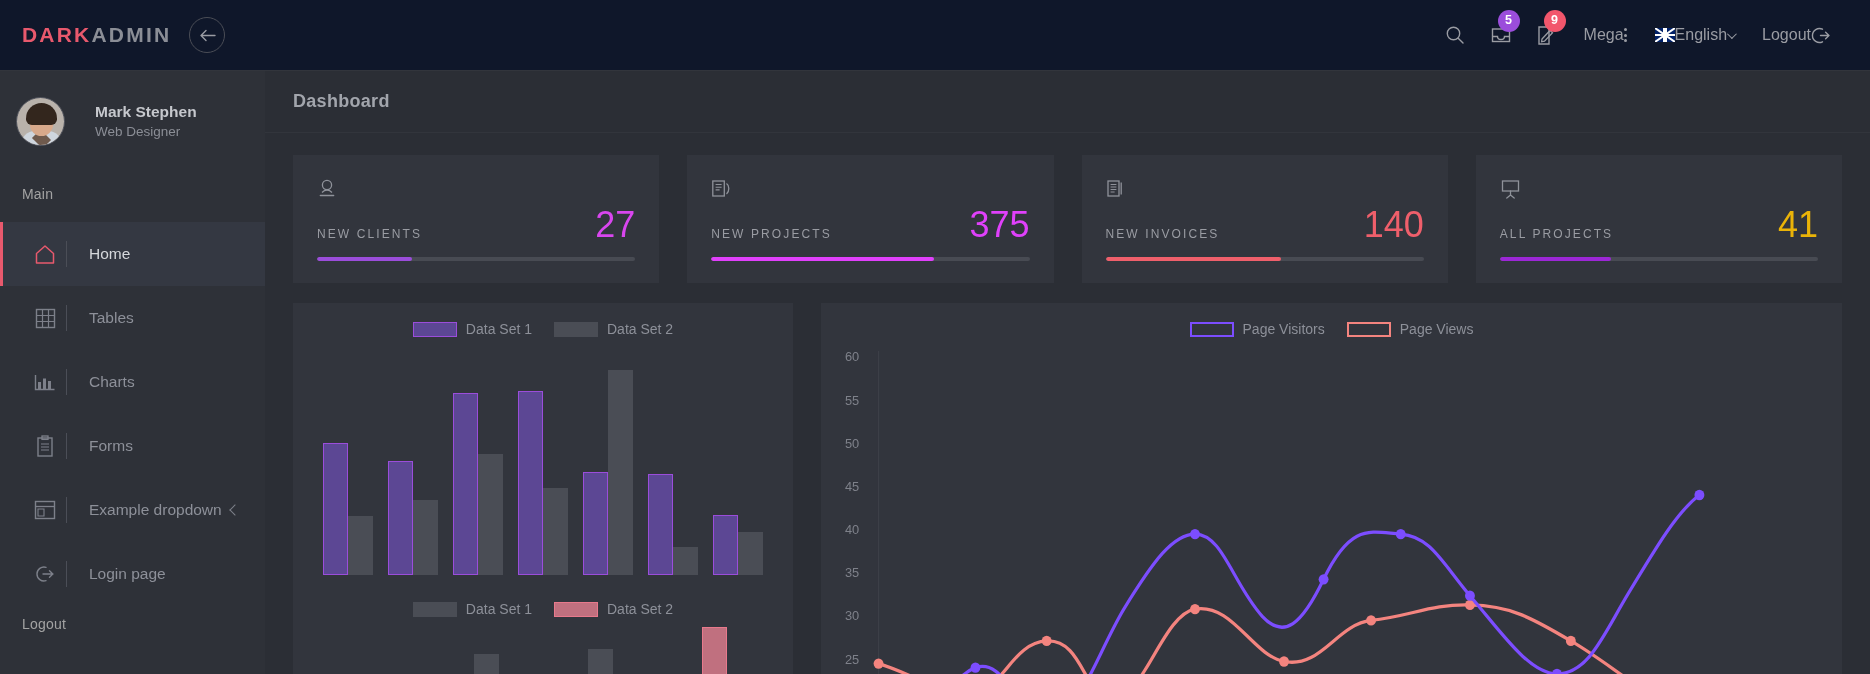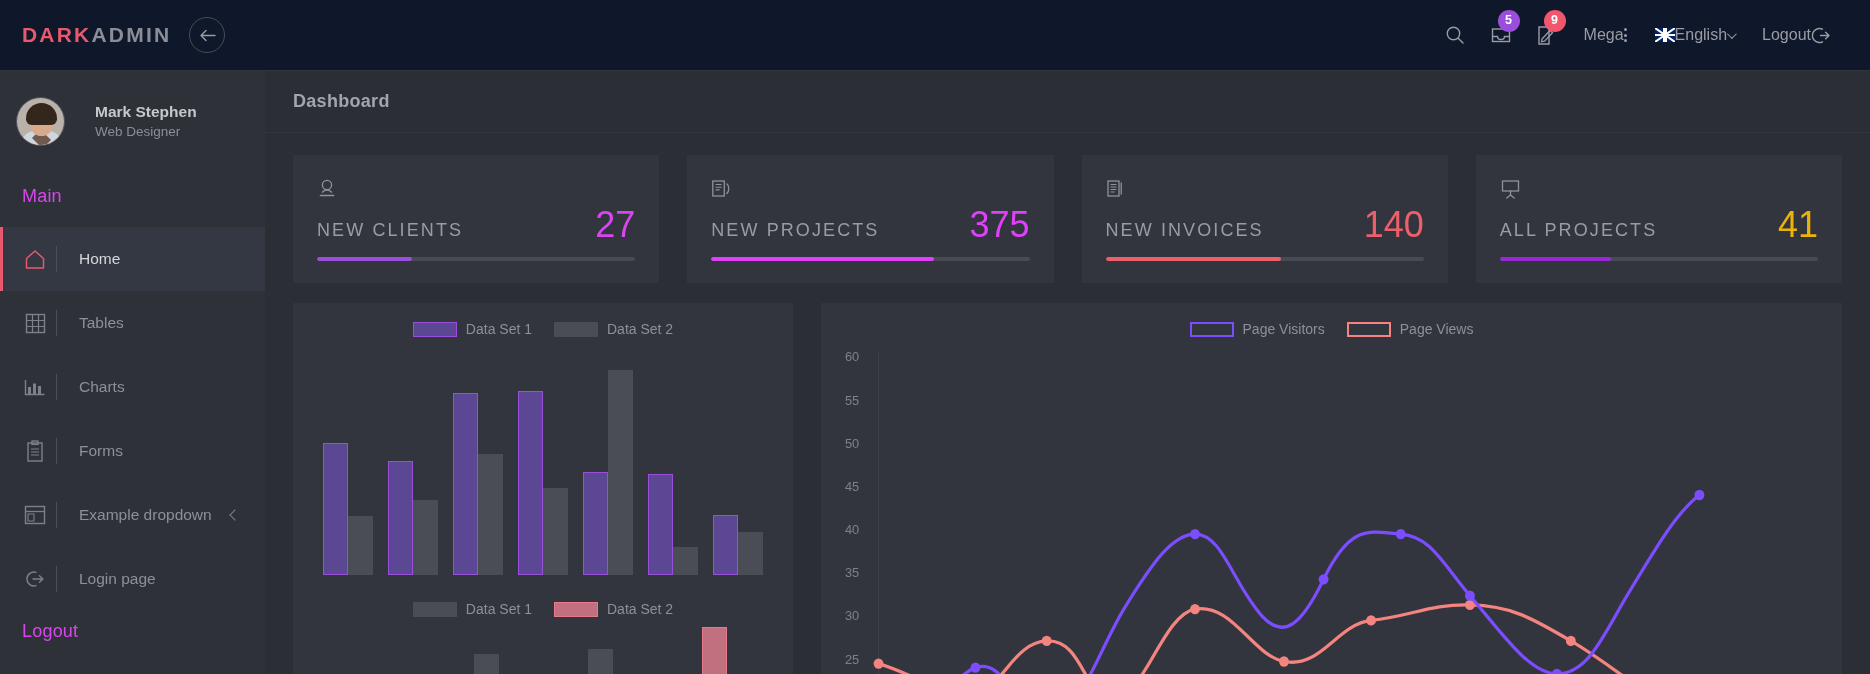--- a/index.html
+++ b/index.html
@@ -94,28 +94,28 @@
     background: #b9b2ab;
     position: relative;
   }
   .avatar .hair { position: absolute; left: 9px; top: 5px; width: 31px; height: 22px; background: #33261d; border-radius: 16px 16px 6px 6px; }
   .avatar .face { position: absolute; left: 13px; top: 13px; width: 23px; height: 25px; background: #d8a98b; border-radius: 11px 11px 12px 12px; }
   .avatar .shirt { position: absolute; left: 4px; bottom: -2px; width: 41px; height: 16px; background: #cfd6de; border-radius: 14px 14px 0 0; }
   .avatar .collar { position: absolute; left: 17px; bottom: 0px; width: 15px; height: 12px; background: #6f5a4d; transform: rotate(45deg); }
   .pname { font-size: 15.5px; font-weight: 700; color: #c6c8cd; line-height: 1.35; }
   .prole { font-size: 13.5px; color: #8b8e96; line-height: 1.4; }
   .sec-head {
-    font-size: 18px; color: #d946ef;
+    font-size: 14px; color: #a3a3a3;
     padding: 10px 0 20px 22px; letter-spacing: .2px;
   }
   .nav-item {
     display: flex; align-items: center;
     height: 64px; cursor: pointer;
     border-left: 3px solid transparent;
-    padding-left: 11px;
+    padding-left: 21px;
     position: relative;
   }
   .nav-item.active { background: #343842; border-left-color: #e8596d; }
   .nav-ico {
     width: 42px; flex: 0 0 42px;
     display: flex; align-items: center; justify-content: center;
     color: #7d808a;
   }
   .nav-item.active .nav-ico { color: #e8596d; }
   .nav-sep { width: 1px; height: 26px; background: #4b4e57; flex: 0 0 1px; }
@@ -134,21 +134,21 @@
   .content { flex: 1; padding: 22px 28px 0 28px; min-height: 0; }
 
   .cards { display: flex; gap: 28px; }
   .card {
     flex: 1; background: #32353d;
     padding: 24px 24px 22px 24px;
     min-width: 0;
   }
   .card-ico { color: #8f929a; margin-bottom: 8px; height: 22px; }
   .card-row { display: flex; align-items: flex-end; justify-content: space-between; }
-  .card-label { font-size: 18px; letter-spacing: 2.1px; color: #9a9ca3; white-space: nowrap; }
+  .card-label { font-size: 12px; letter-spacing: 2.1px; color: #9a9ca3; white-space: nowrap; }
   .card-val { font-size: 36px; line-height: .9; font-weight: 400; }
   .pbar { margin-top: 16px; height: 4px; background: #484b53; border-radius: 2px; overflow: hidden; }
   .pbar > div { height: 100%; border-radius: 2px; }
 
   .charts { display: flex; gap: 28px; margin-top: 20px; }
   .chart-card { background: #32353d; padding: 18px 16px 0 16px; min-height: 430px; }
   .chart-card.left { width: 500px; flex: 0 0 500px; }
   .chart-card.right { flex: 1; min-width: 0; }
 
   .legend { display: flex; justify-content: center; align-items: center; gap: 22px; margin-bottom: 10px; }

